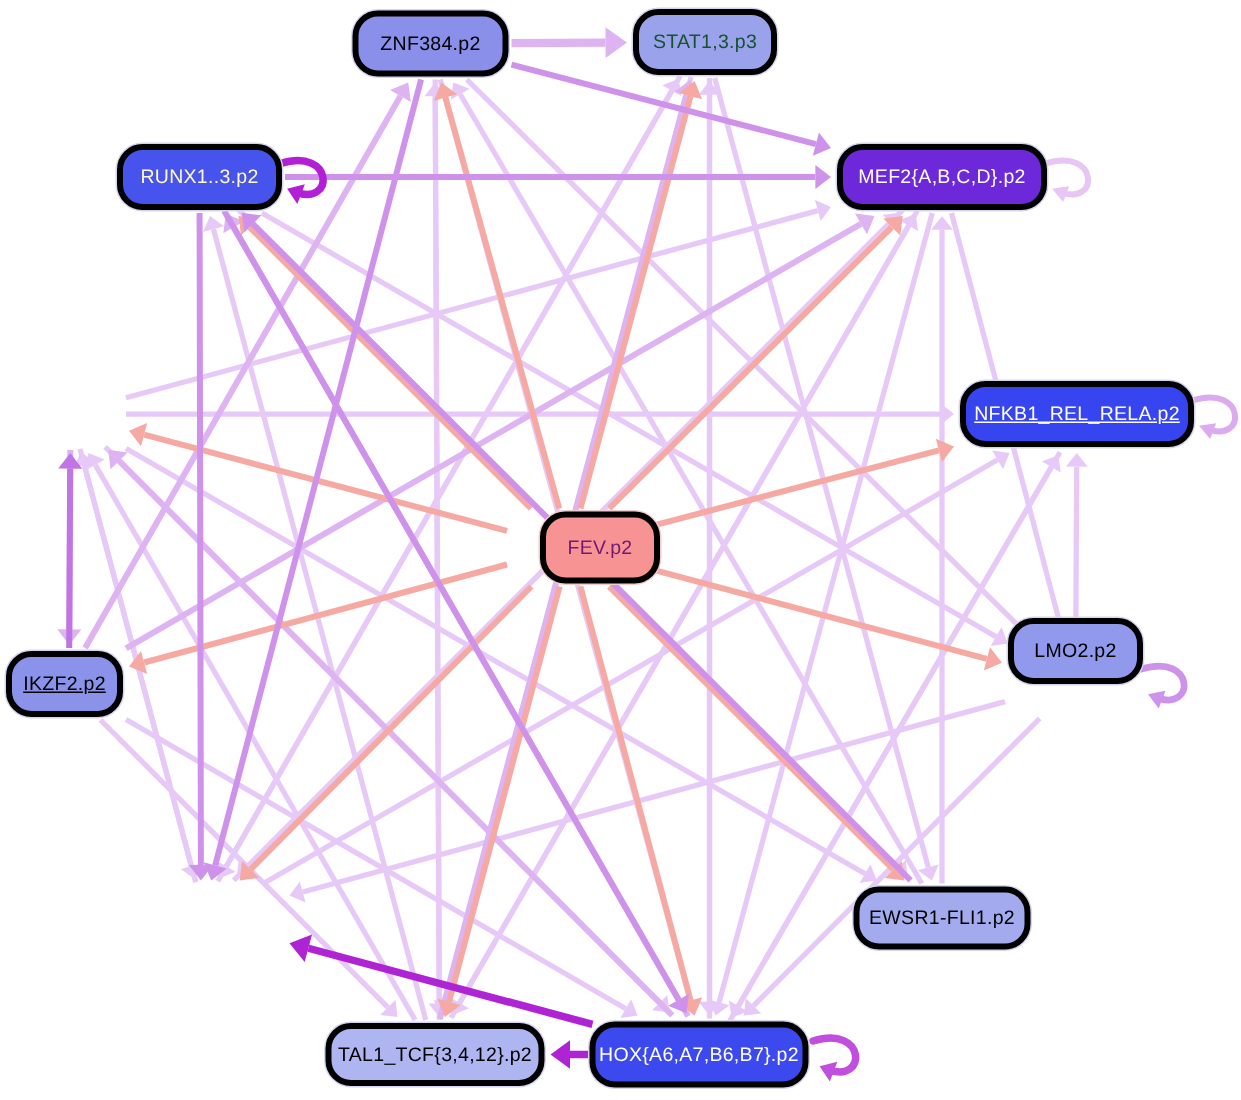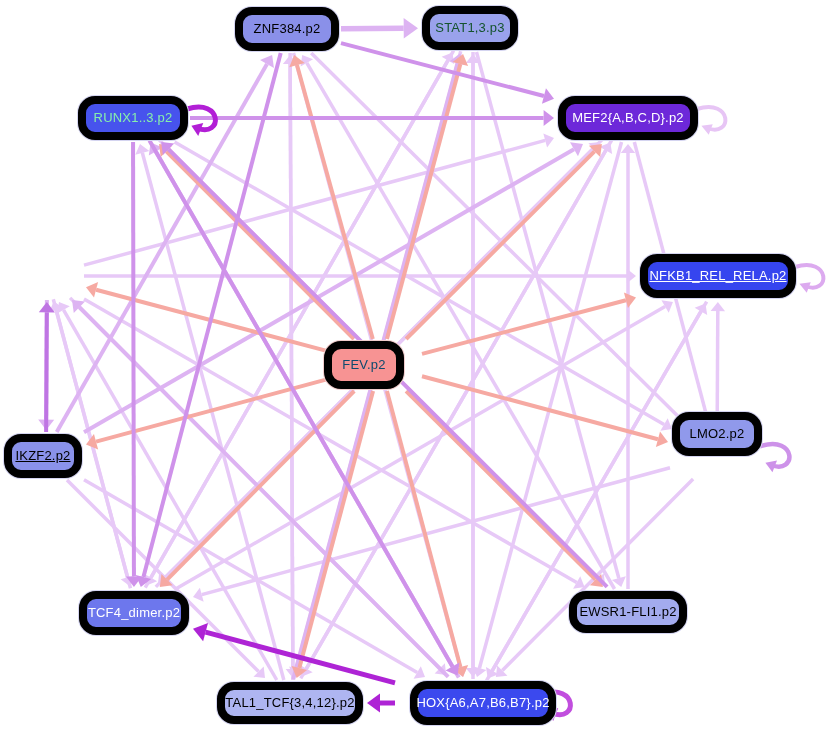--- a/index.html
+++ b/index.html
@@ -5,21 +5,21 @@
   html,body{margin:0;padding:0;}
   body{
     width:827px;height:733px;background:#ffffff;position:relative;overflow:hidden;
     font-family:"Liberation Sans", sans-serif;
   }
   #canvas{position:relative;width:827px;height:733px;}
   #edge-layer{position:absolute;left:0;top:0;}
   #node-layer{position:absolute;left:0;top:0;width:827px;height:733px;pointer-events:none;}
   .node{
     position:absolute;display:flex;align-items:center;justify-content:center;
-    border-radius:17px;border:8px solid #000000;
+    border-radius:17px;border:4px solid #000000;
     font-size:13px;letter-spacing:0.2px;text-align:center;line-height:1.05;
     box-sizing:border-box;pointer-events:auto;cursor:pointer;white-space:nowrap;
   }
 </style>
 </head>
 <body>
 
 <div id="canvas">
   <svg id="edge-layer" width="827" height="733" viewBox="0 0 827 733">
       <g>
@@ -295,24 +295,23 @@
         <polygon points="765.3999263627817,462.84612552414677 776.9949506244582,460.5558389981562 772.4718142251663,472.3159936363147" fill="#cd92e9"></polygon>
       </g>
       <g>
         <path d="M 542 694 C 578 683, 578 723, 552 713" stroke="#c14ede" stroke-width="5" fill="none" stroke-linecap="round"></path>
         <polygon points="546.3999263627817,710.8461255241468 558.2462359799744,707.9024970738141 553.2205288696501,720.969335560657" fill="#c14ede"></polygon>
       </g>
     </svg>
   <div id="node-layer">
       <div class="node" style="left: 235px; top: 7px; width: 104px; height: 44px; background: rgb(138, 144, 233); color: rgb(0, 0, 0); box-shadow: rgb(212, 212, 240) 0px 0px 0px 1px;">ZNF384.p2</div>
       <div class="node" style="left: 422px; top: 6px; width: 96px; height: 44px; background: rgb(154, 162, 236); color: #14532d; box-shadow: rgb(212, 212, 240) 0px 0px 0px 1px;">STAT1,3.p3</div>
-      <div class="node" style="left: 78px; top: 96px; width: 110px; height: 44px; background: rgb(71, 83, 237); color: #86efac; box-shadow: rgb(212, 212, 240) 0px 0px 0px 1px;">RUNX1..3.p2</div>
+      <div class="node" style="left: 78px; top: 96px; width: 110px; height: 44px; background: rgb(71, 83, 237); color: #fef9c3; box-shadow: rgb(212, 212, 240) 0px 0px 0px 1px;">RUNX1..3.p2</div>
       <div class="node" style="left: 558px; top: 96px; width: 140px; height: 44px; background: #6d28d9; color: rgb(255, 255, 255); box-shadow: rgb(212, 212, 240) 0px 0px 0px 1px;">MEF2{A,B,C,D}.p2</div>
       <div class="node" style="left: 640px; top: 254px; width: 156px; height: 44px; background: rgb(54, 69, 239); color: rgb(255, 255, 255); box-shadow: rgb(212, 212, 240) 0px 0px 0px 1px; text-decoration: underline;">NFKB1_REL_RELA.p2</div>
-      <div class="node" style="left: 324px; top: 341px; width: 80px; height: 48px; background: rgb(247, 147, 147); color: #0c4a6e; box-shadow: rgb(240, 204, 204) 0px 0px 0px 1px;">FEV.p2</div>
+      <div class="node" style="left: 360px; top: 341px; width: 80px; height: 48px; background: rgb(247, 147, 147); color: #701a75; box-shadow: rgb(240, 204, 204) 0px 0px 0px 1px;">FEV.p2</div>
       <div class="node" style="left: 4px; top: 434px; width: 78px; height: 44px; background: rgb(138, 146, 234); color: rgb(0, 0, 0); box-shadow: rgb(212, 212, 240) 0px 0px 0px 1px; text-decoration: underline;">IKZF2.p2</div>
       <div class="node" style="left: 672px; top: 412px; width: 90px; height: 44px; background: rgb(144, 153, 235); color: rgb(0, 0, 0); box-shadow: rgb(212, 212, 240) 0px 0px 0px 1px;">LMO2.p2</div>
-      <div class="node" style="left: 79px; top: 591px; width: 110px; height: 44px; background: rgb(109, 119, 237); color: rgb(255, 255, 255); box-shadow: rgb(212, 212, 240) 0px 0px 0px 1px;">TCF4_dimer.p2</div>
       <div class="node" style="left: 569px; top: 591px; width: 118px; height: 42px; background: rgb(163, 171, 238); color: #000000; box-shadow: rgb(212, 212, 240) 0px 0px 0px 1px;">EWSR1-FLI1.p2</div>
       <div class="node" style="left: 217px; top: 682px; width: 146px; height: 42px; background: rgb(174, 181, 241); color: #000000; box-shadow: rgb(212, 212, 240) 0px 0px 0px 1px;">TAL1_TCF{3,4,12}.p2</div>
-      <div class="node" style="left: 410px; top: 681px; width: 146px; height: 44px; background: rgb(59, 73, 238); color: rgb(255, 255, 255); box-shadow: rgb(212, 212, 240) 0px 0px 0px 1px; text-align: right;">HOX{A6,A7,B6,B7}.p2</div>
+      <div class="node" style="left: 393px; top: 681px; width: 146px; height: 44px; background: rgb(59, 73, 238); color: rgb(255, 255, 255); box-shadow: rgb(212, 212, 240) 0px 0px 0px 1px; text-align: right;">HOX{A6,A7,B6,B7}.p2</div>
     </div>
 </div>
 
 </body></html>

